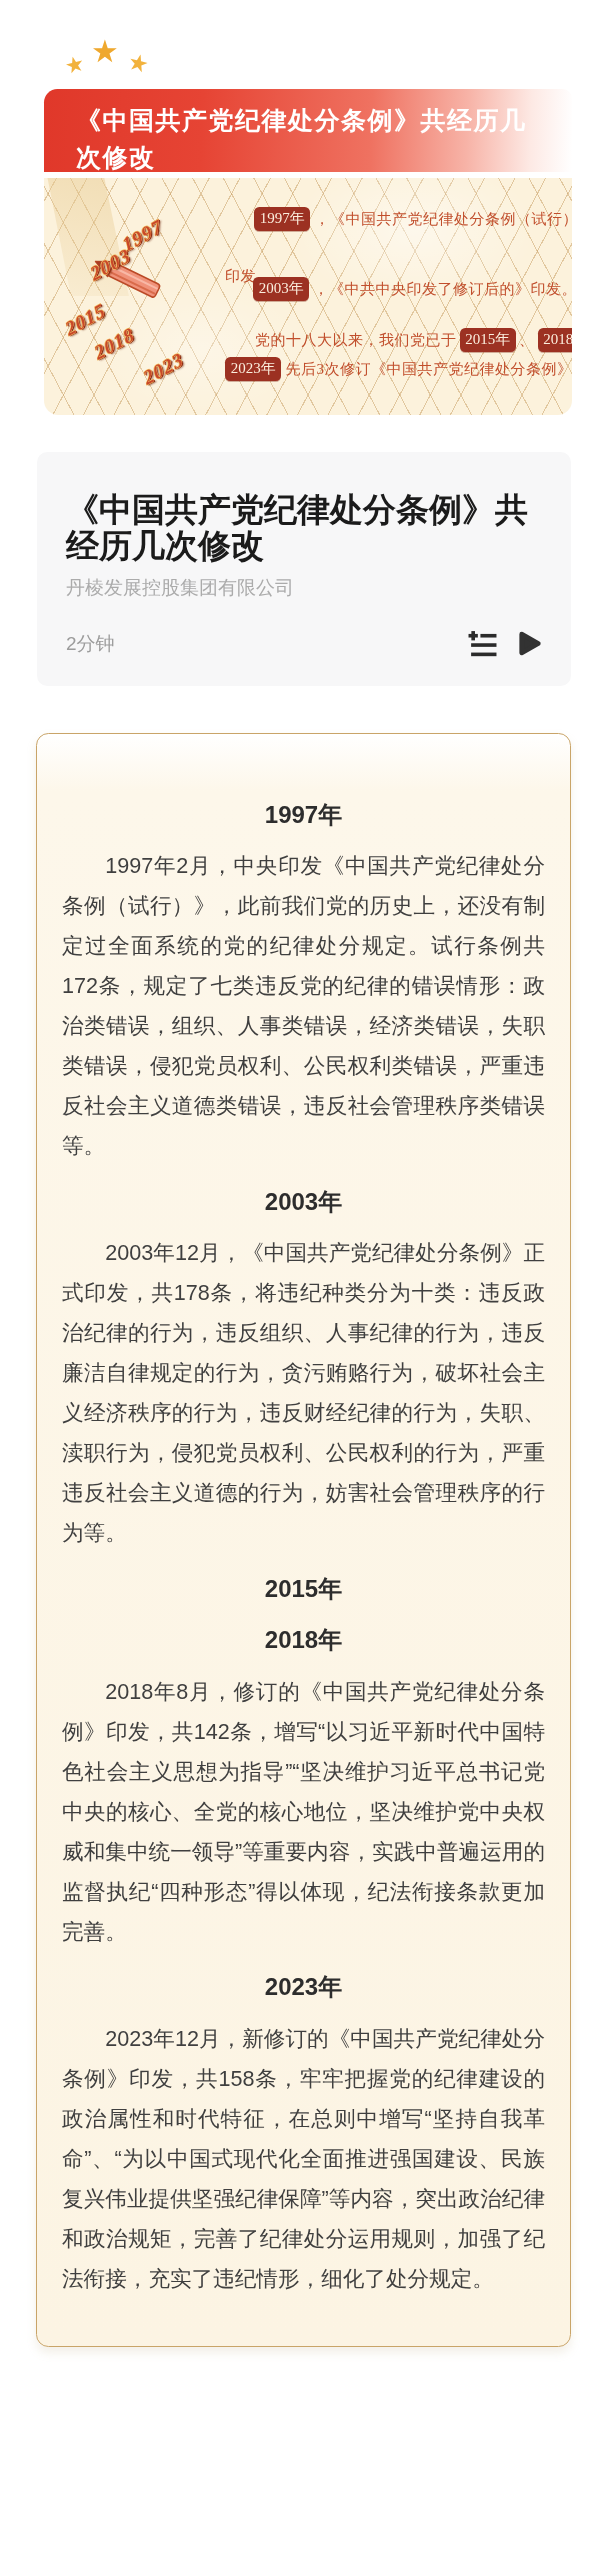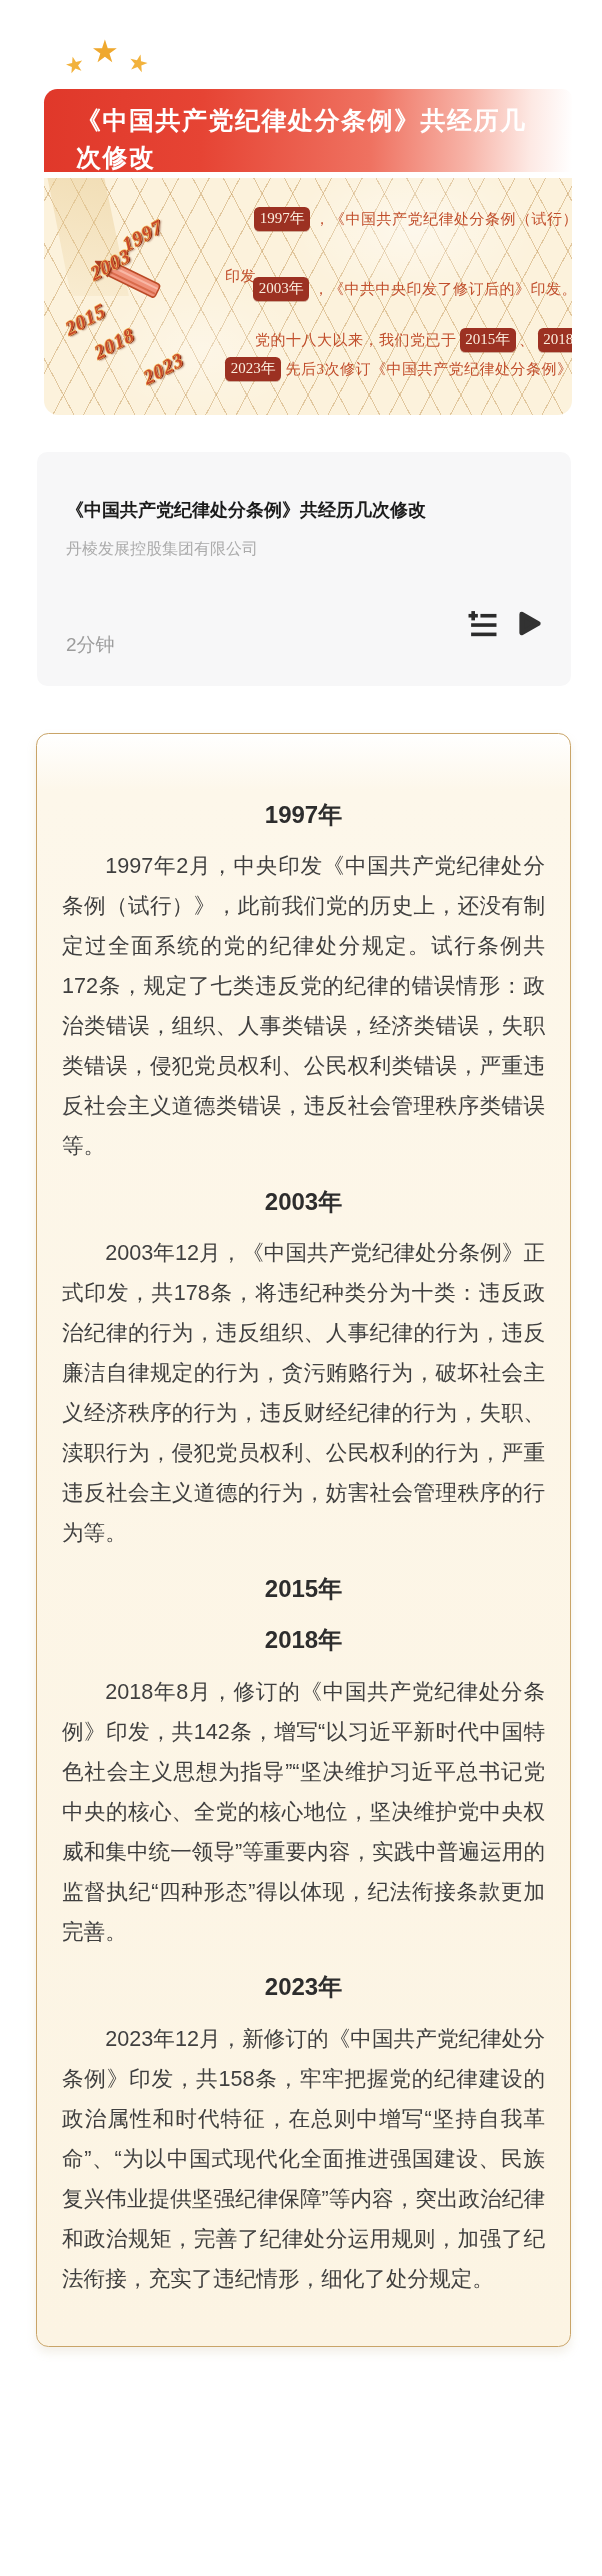--- a/index.html
+++ b/index.html
@@ -45,24 +45,24 @@
     padding:4.1px 5.7px 5.2px;border-radius:5.2px;box-shadow:0 1px 0 rgba(130,40,20,.35);}
   .row1{left:210px;top:29px;}
   .row2{left:181px;top:89px;}
   .row3{left:209px;top:99px;}
   .row4{left:211px;top:150px;gap:3.1px;text-align:right;}
   .row5{left:181px;top:179px;}
 
   
   .info-card{position:absolute;left:37px;top:452px;width:534px;height:234px;box-sizing:border-box;
     background:#f7f7f8;border-radius:10.3px;padding:40px 29px 0 29px;}
-  .info-title{font-size:18px;line-height:36px;font-weight:700;color:#1b1b1b;}
-  .info-source{margin-top:11.3px;font-size:16px;color:#ababab;}
+  .info-title{font-size:33px;line-height:36px;font-weight:700;color:#1b1b1b;}
+  .info-source{margin-top:11.3px;font-size:19px;color:#ababab;}
   .info-meta{display:flex;justify-content:space-between;align-items:center;margin-top:29px;}
-  .read-time{font-size:19px;color:#9c9c9c;margin-top:43px;}
+  .read-time{font-size:19px;color:#9c9c9c;}
   .meta-icons{display:flex;align-items:center;gap:19.6px;}
   .icon-btn{display:inline-flex;cursor:pointer;}
 
   
   .spacer{height:733px;}
   .article-card{margin-left:36px;width:535px;box-sizing:border-box;
     border:1.5px solid #c9a468;border-radius:12.4px;
     background:linear-gradient(180deg,#ffffff 0%,#fdf7ea 57px,#fcf4e3 100%);
     padding:45px 25px 47px;box-shadow:0 5.2px 9.3px rgba(190,170,130,.18);}
   .article-card p{font-size:21.6px;line-height:40px;color:#3f3f3f;text-align:justify;text-indent:2em;margin:0;}

